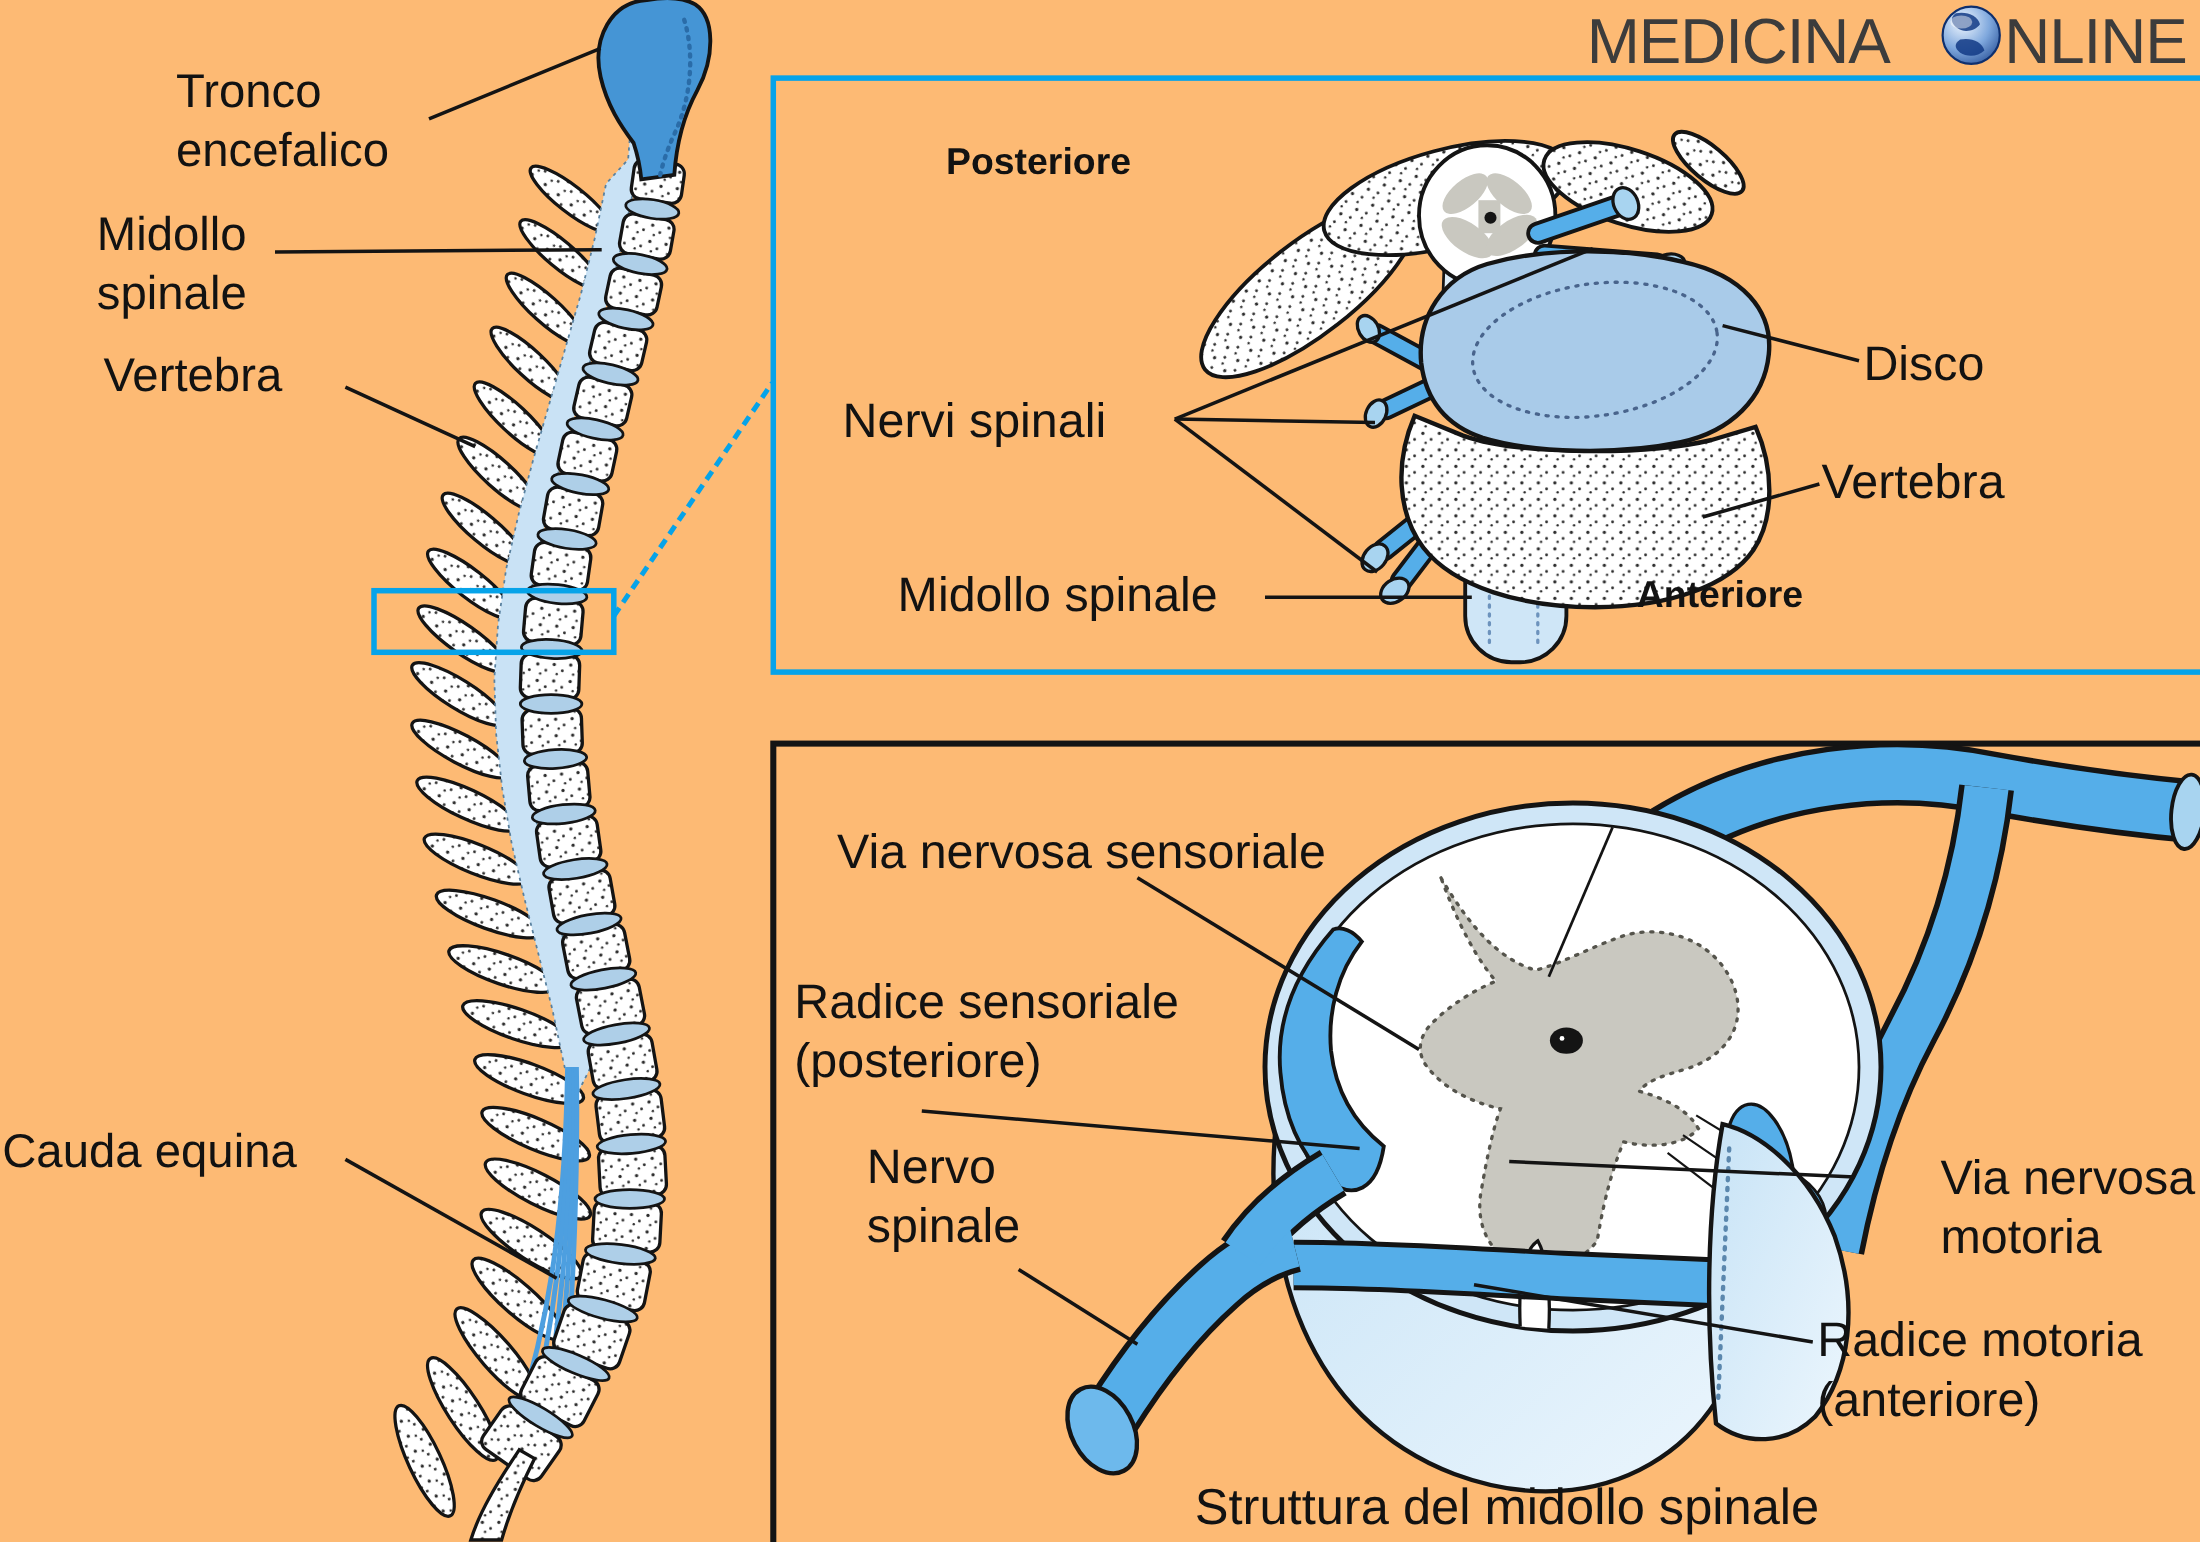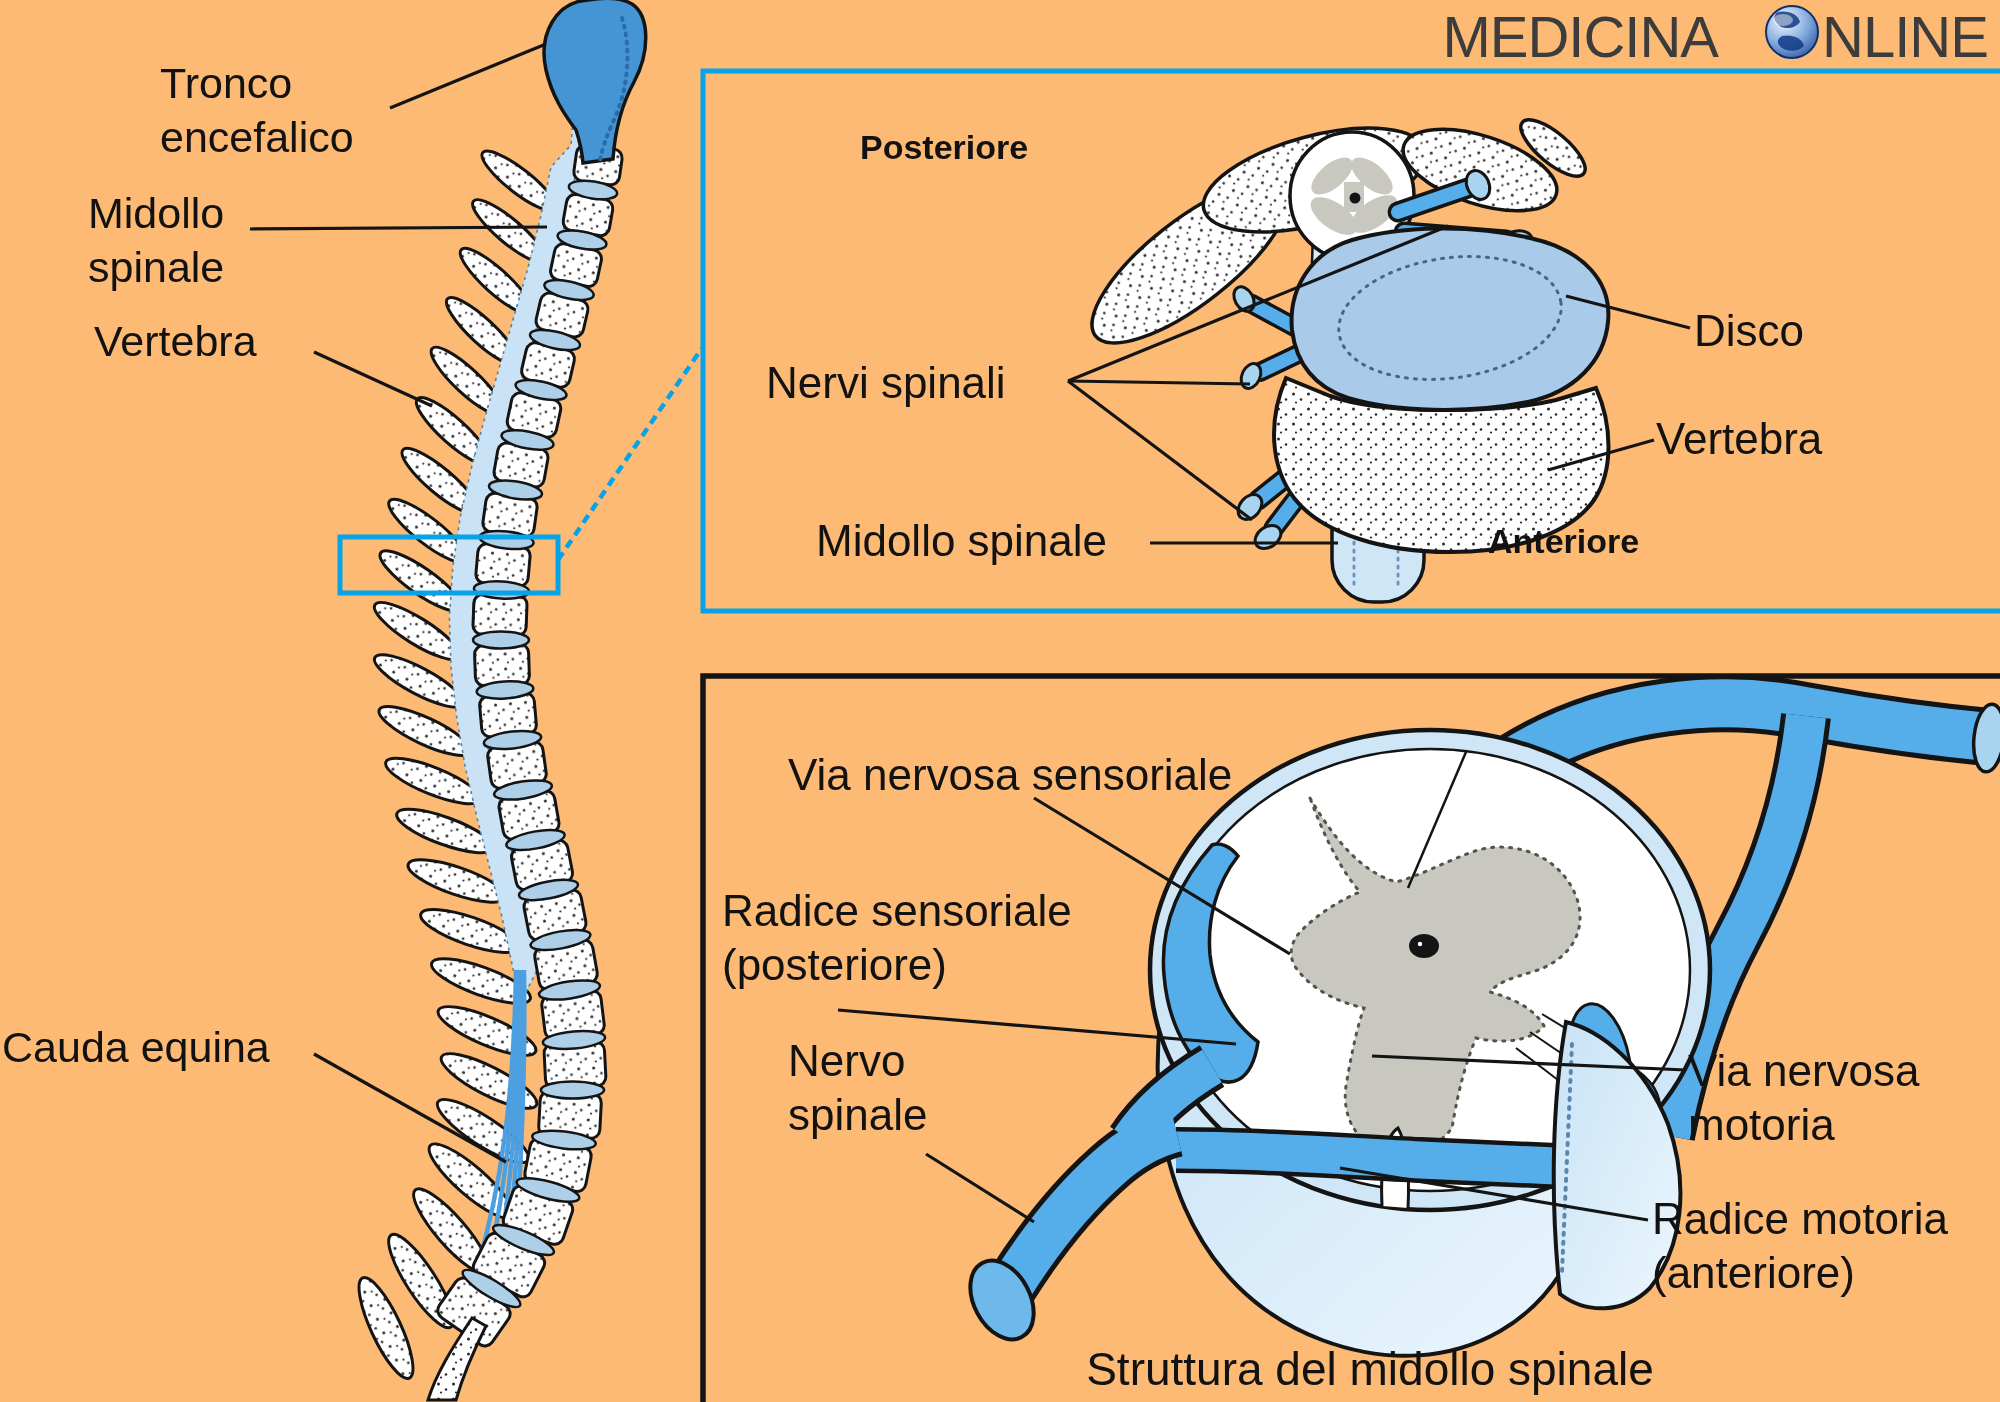--- a/index.html
+++ b/index.html
@@ -307,30 +307,30 @@
 <div class="lbl sm" style="left:94px;top:314px">Vertebra</div>
 <div class="lbl sm" style="left:2px;top:1020px">Cauda equina</div>
 
 <div class="lbl b" style="left:860px;top:120px">Posteriore</div>
 <div class="lbl" style="left:766px;top:356px">Nervi spinali</div>
 <div class="lbl" style="left:1694px;top:304px">Disco</div>
 <div class="lbl" style="left:1656px;top:412px">Vertebra</div>
 <div class="lbl" style="left:816px;top:514px">Midollo spinale</div>
 <div class="lbl b" style="left:1488px;top:514px">Anteriore</div>
 
-<div class="lbl" style="left:788px;top:748px">Via nervosa sensoriale</div>
+<div class="lbl" style="left:761px;top:748px">Via nervosa sensoriale</div>
 <div class="lbl" style="left:722px;top:884px">
   <div>Radice sensoriale</div>
   <div>(posteriore)</div>
 </div>
 <div class="lbl" style="left:788px;top:1034px">
   <div>Nervo</div>
   <div>spinale</div>
 </div>
-<div class="lbl" style="left:1688px;top:1044px">
+<div class="lbl" style="left:1764px;top:1044px">
   <div>Via nervosa</div>
   <div>motoria</div>
 </div>
 <div class="lbl" style="left:1652px;top:1192px">
   <div>Radice motoria</div>
   <div>(anteriore)</div>
 </div>
 <div class="lbl title" style="left:950px;top:1342px;width:840px">Struttura del midollo spinale</div>
 
 </div>

